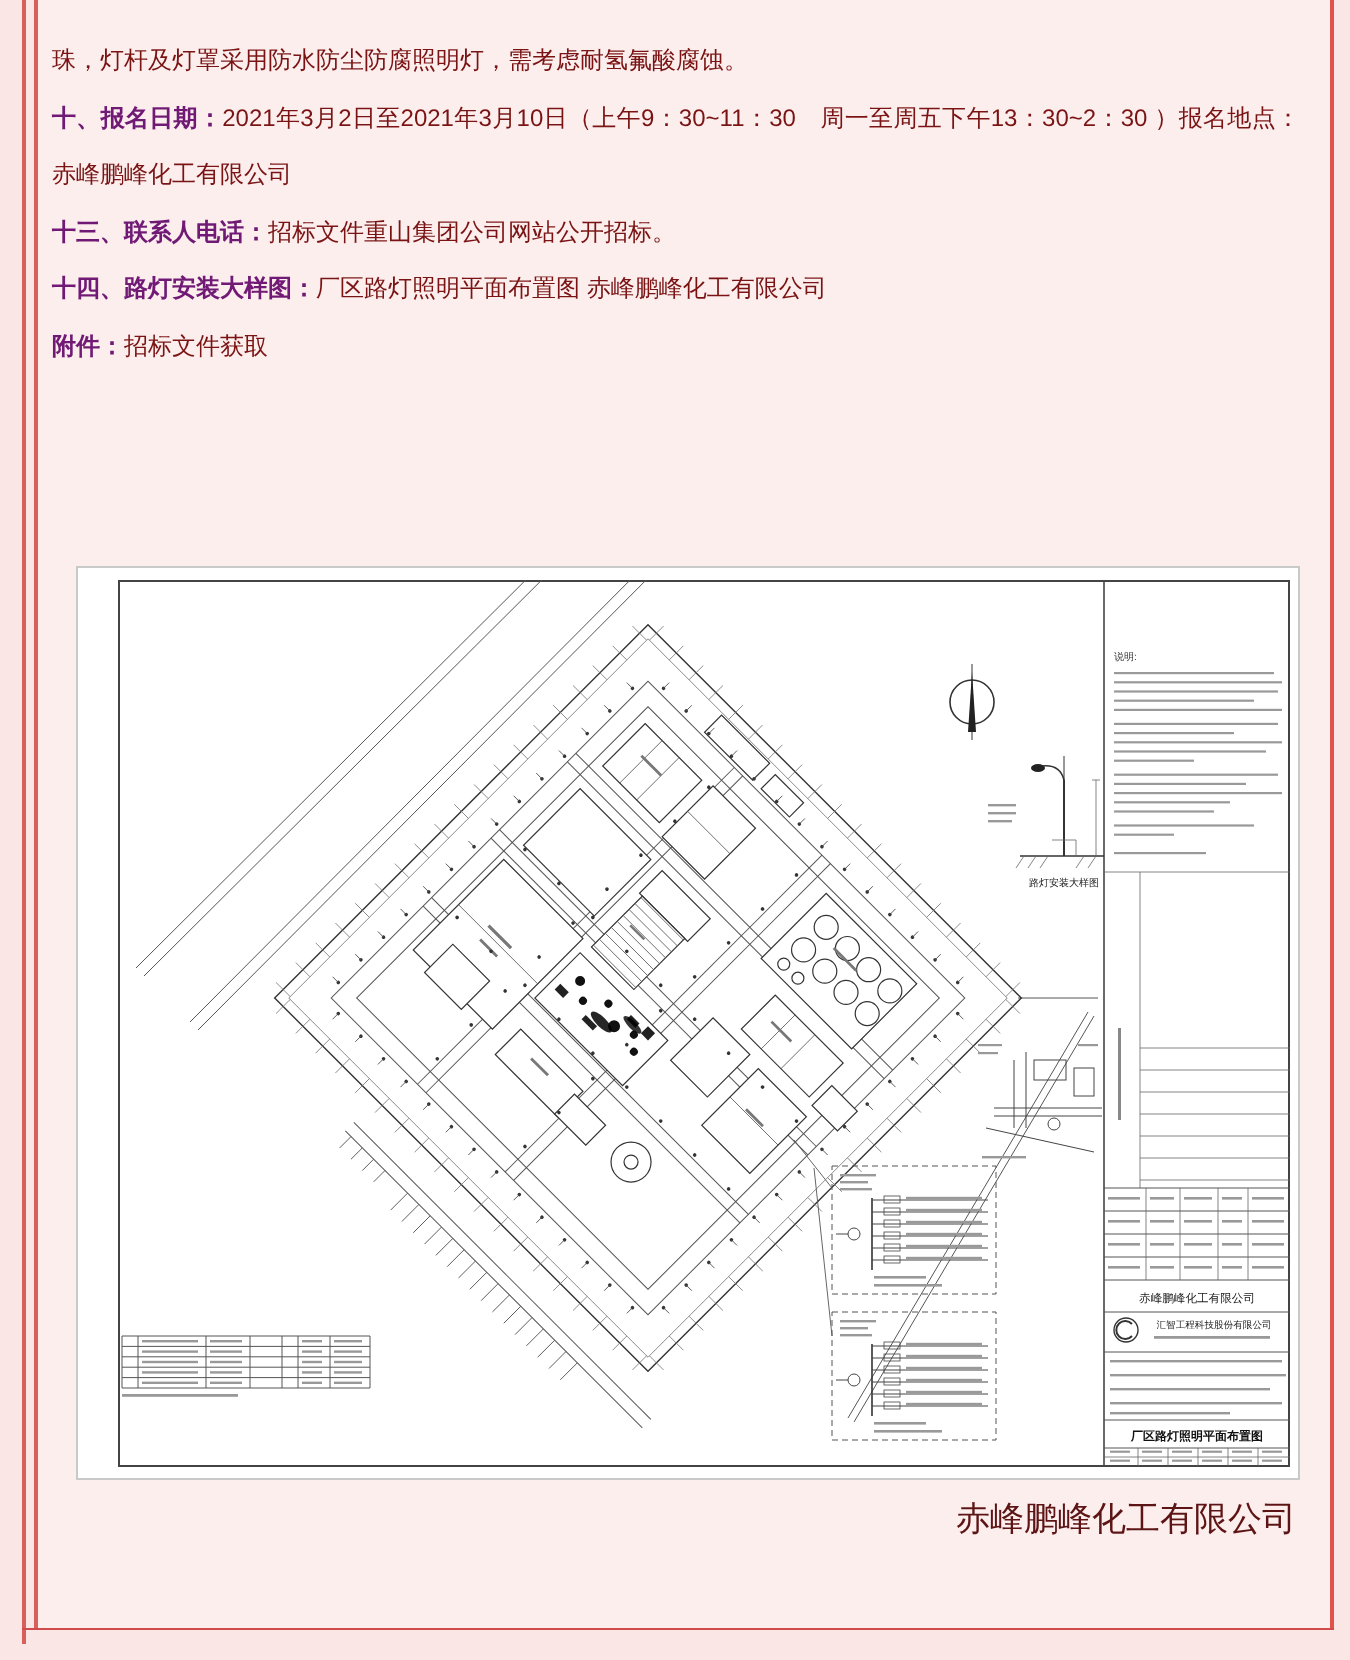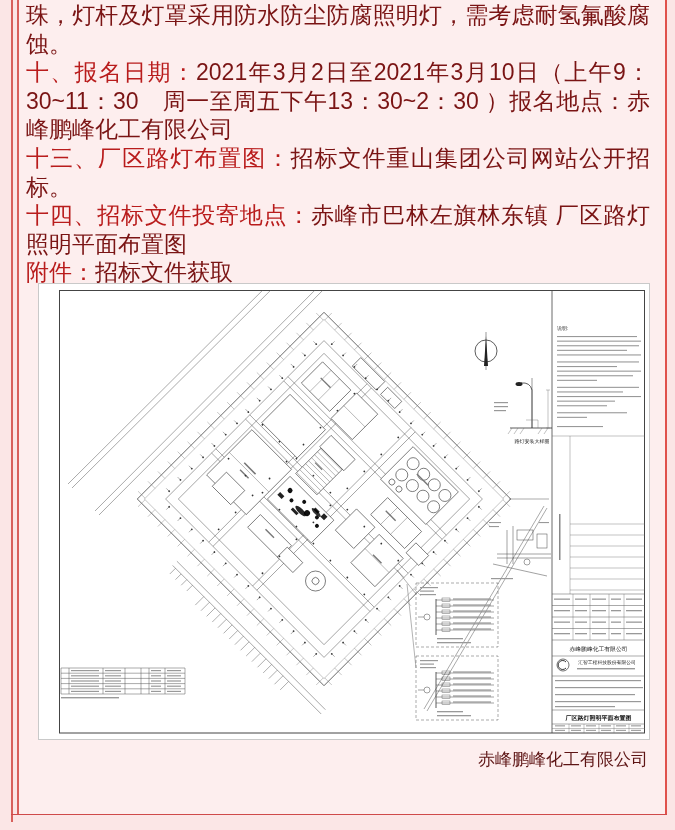--- a/index.html
+++ b/index.html
@@ -11,26 +11,26 @@
   .content-cell{
     position:absolute;left:19px;top:0;width:647px;height:814px;
     background:#fdeeee;
   }
   .vline{position:absolute;top:0;width:2px;background:#d8605c;}
   .vline.l1{left:11px;height:822px;}
   .vline.l2{left:17px;height:814px;}
   .vline.r1{left:665px;height:814px;width:2px;background:#e0524c;}
   .hline-bottom{position:absolute;left:11px;top:814px;width:656px;height:1px;background:#cf4a4a;}
   .doc-text{
-    position:absolute;left:26px;top:1px;width:624px;
-    font-size:23px;line-height:28.6px;color:#7a1414;
+    position:absolute;left:26px;top:16px;width:624px;
+    font-size:12px;line-height:28.6px;color:#7a1414;
     text-align:justify;
   }
   .doc-text p{margin:0;}
-  .doc-text .b{font-weight:normal;color:#b91c1c;}
+  .doc-text .b{font-weight:bold;color:#701a75;}
   .attachment{
     position:absolute;left:38px;top:283px;width:612px;height:457px;
     background:#ffffff;border:1px solid #c9c9c9;box-sizing:border-box;
   }
   .footer{
     position:absolute;right:27px;top:744px;text-align:right;
     font-size:17px;line-height:32px;color:#5d1414;
   }
   svg text{font-family:"Liberation Sans","DejaVu Sans",sans-serif;}
 </style>
@@ -39,22 +39,22 @@
 
 <div class="content-cell"></div>
 <div class="vline l1"></div>
 <div class="vline l2"></div>
 <div class="vline r1"></div>
 <div class="hline-bottom"></div>
 
 <div class="doc-text">
   <p><span class="b"></span><span>珠，灯杆及灯罩采用防水防尘防腐照明灯，需考虑耐氢氟酸腐蚀。</span></p>
   <p><span class="b">十、报名日期：</span><span>2021年3月2日至2021年3月10日（上午9：30~11：30　周一至周五下午13：30~2：30 ）报名地点：赤峰鹏峰化工有限公司</span></p>
-  <p><span class="b">十三、厂区路灯布置图：</span><span>招标文件重山集团公司网站公开招标。</span></p>
-  <p><span class="b">十四、招标文件投寄地点：</span><span>赤峰市巴林左旗林东镇 厂区路灯照明平面布置图</span></p>
+  <p><span class="b">十三、联系人电话：</span><span>招标文件重山集团公司网站公开招标。</span></p>
+  <p><span class="b">十四、路灯安装大样图：</span><span>厂区路灯照明平面布置图 赤峰鹏峰化工有限公司</span></p>
   <p><span class="b">附件：</span><span>招标文件获取</span></p>
 </div>
 
 <div class="attachment">
 <svg id="plan" width="610" height="455" viewBox="0 0 610 455">
   <defs>
     <clipPath id="planclip">
           <rect x="20" y="6" width="492" height="443"></rect>
         </clipPath>
   </defs>

